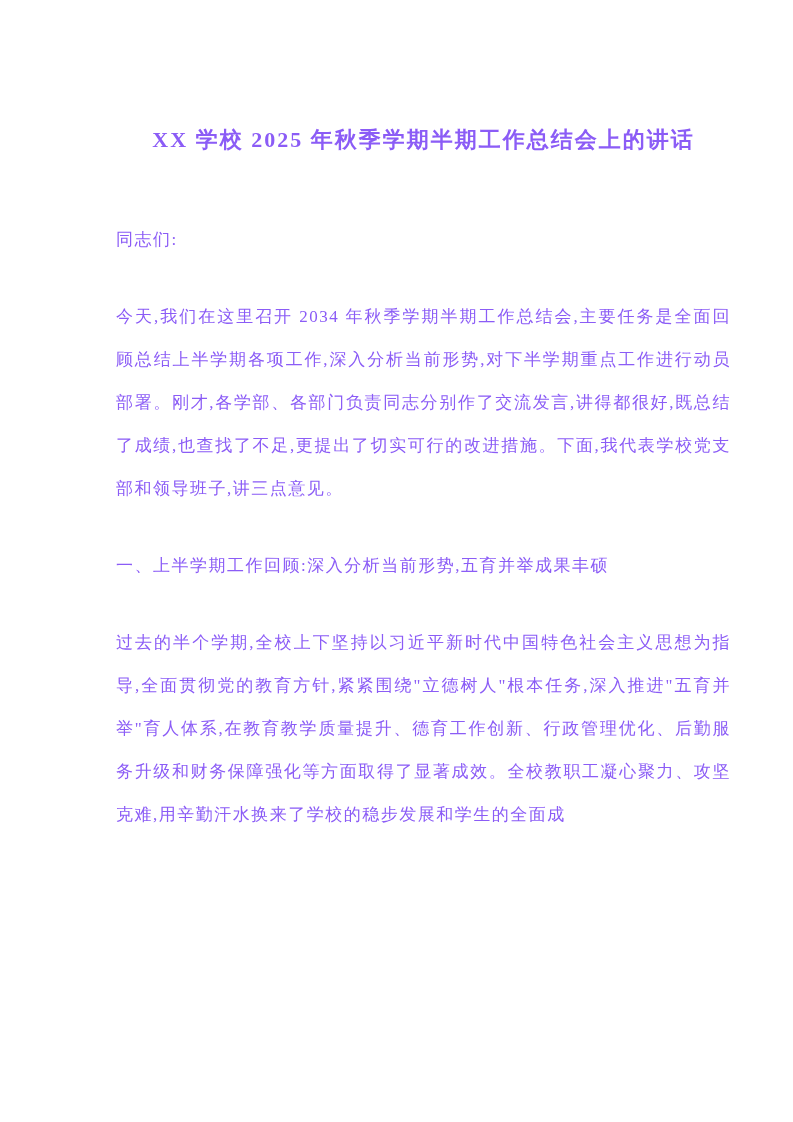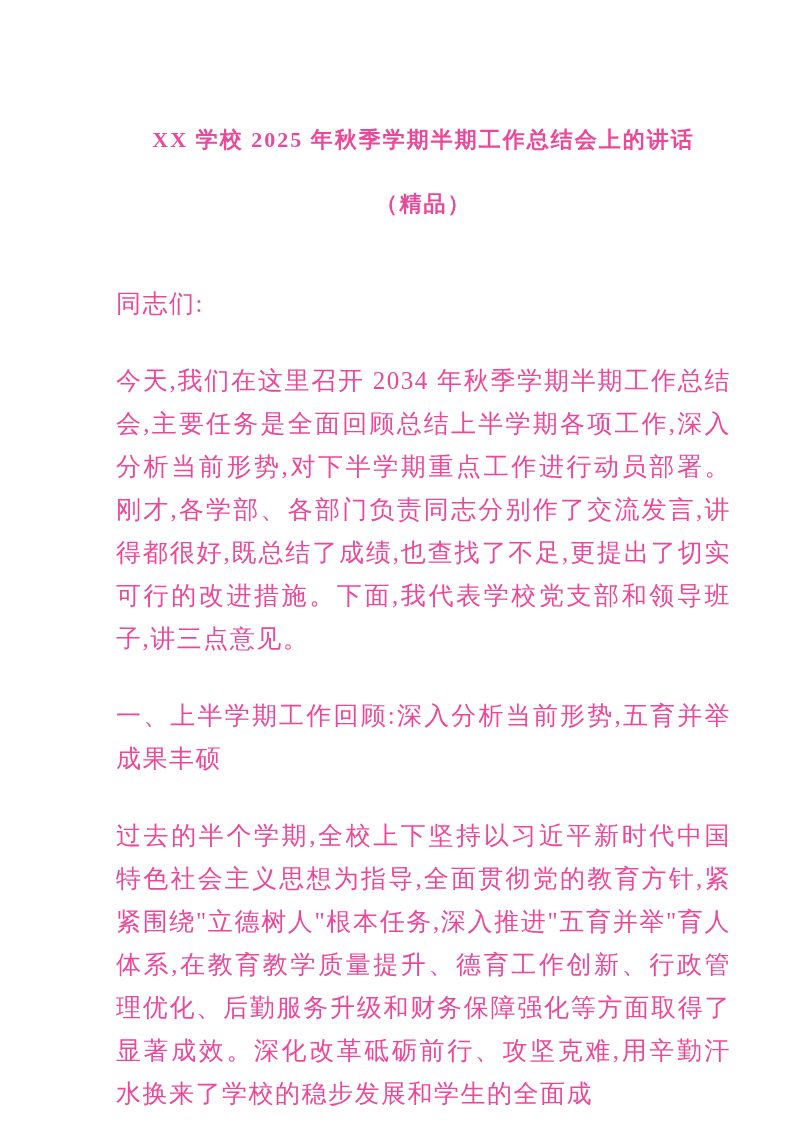--- a/index.html
+++ b/index.html
@@ -7,53 +7,52 @@
     padding: 0;
     background: #ffffff;
   }
   .page {
     position: relative;
     width: 793px;
     height: 1122px;
     box-sizing: border-box;
     padding: 108px 62px 0 116px;
     background: #ffffff;
-    color: #ec4899;
+    color: #8b5cf6;
     font-family: "Liberation Serif", "DejaVu Serif", serif;
     overflow: hidden;
   }
   .title-block {
     margin-bottom: 46px;
   }
   .title-line {
     font-size: 22px;
     font-weight: 700;
     line-height: 64px;
     text-align: center;
     letter-spacing: 2px;
   }
   .para {
-    font-size: 25px;
+    font-size: 17px;
     line-height: 43px;
     letter-spacing: 1.5px;
     text-align: justify;
     text-justify: inter-character;
     margin: 0 0 34px 0;
     word-break: break-all;
   }
 </style>
 </head>
 <body>
 
 <div class="page">
   <div class="title-block">
     <div class="title-line">XX 学校 2025 年秋季学期半期工作总结会上的讲话</div>
-    <div class="title-line">（精品）</div>
   </div>
 
   <p class="para">同志们:</p>
 
   <p class="para">今天,我们在这里召开 2034 年秋季学期半期工作总结会,主要任务是全面回顾总结上半学期各项工作,深入分析当前形势,对下半学期重点工作进行动员部署。刚才,各学部、各部门负责同志分别作了交流发言,讲得都很好,既总结了成绩,也查找了不足,更提出了切实可行的改进措施。下面,我代表学校党支部和领导班子,讲三点意见。</p>
 
   <p class="para">一、上半学期工作回顾:深入分析当前形势,五育并举成果丰硕</p>
 
-  <p class="para">过去的半个学期,全校上下坚持以习近平新时代中国特色社会主义思想为指导,全面贯彻党的教育方针,紧紧围绕"立德树人"根本任务,深入推进"五育并举"育人体系,在教育教学质量提升、德育工作创新、行政管理优化、后勤服务升级和财务保障强化等方面取得了显著成效。深化改革砥砺前行、攻坚克难,用辛勤汗水换来了学校的稳步发展和学生的全面成</p>
+  <p class="para">过去的半个学期,全校上下坚持以习近平新时代中国特色社会主义思想为指导,全面贯彻党的教育方针,紧紧围绕"立德树人"根本任务,深入推进"五育并举"育人体系,在教育教学质量提升、德育工作创新、行政管理优化、后勤服务升级和财务保障强化等方面取得了显著成效。全校教职工凝心聚力、攻坚克难,用辛勤汗水换来了学校的稳步发展和学生的全面成</p>
 </div>
 
 </body></html>

